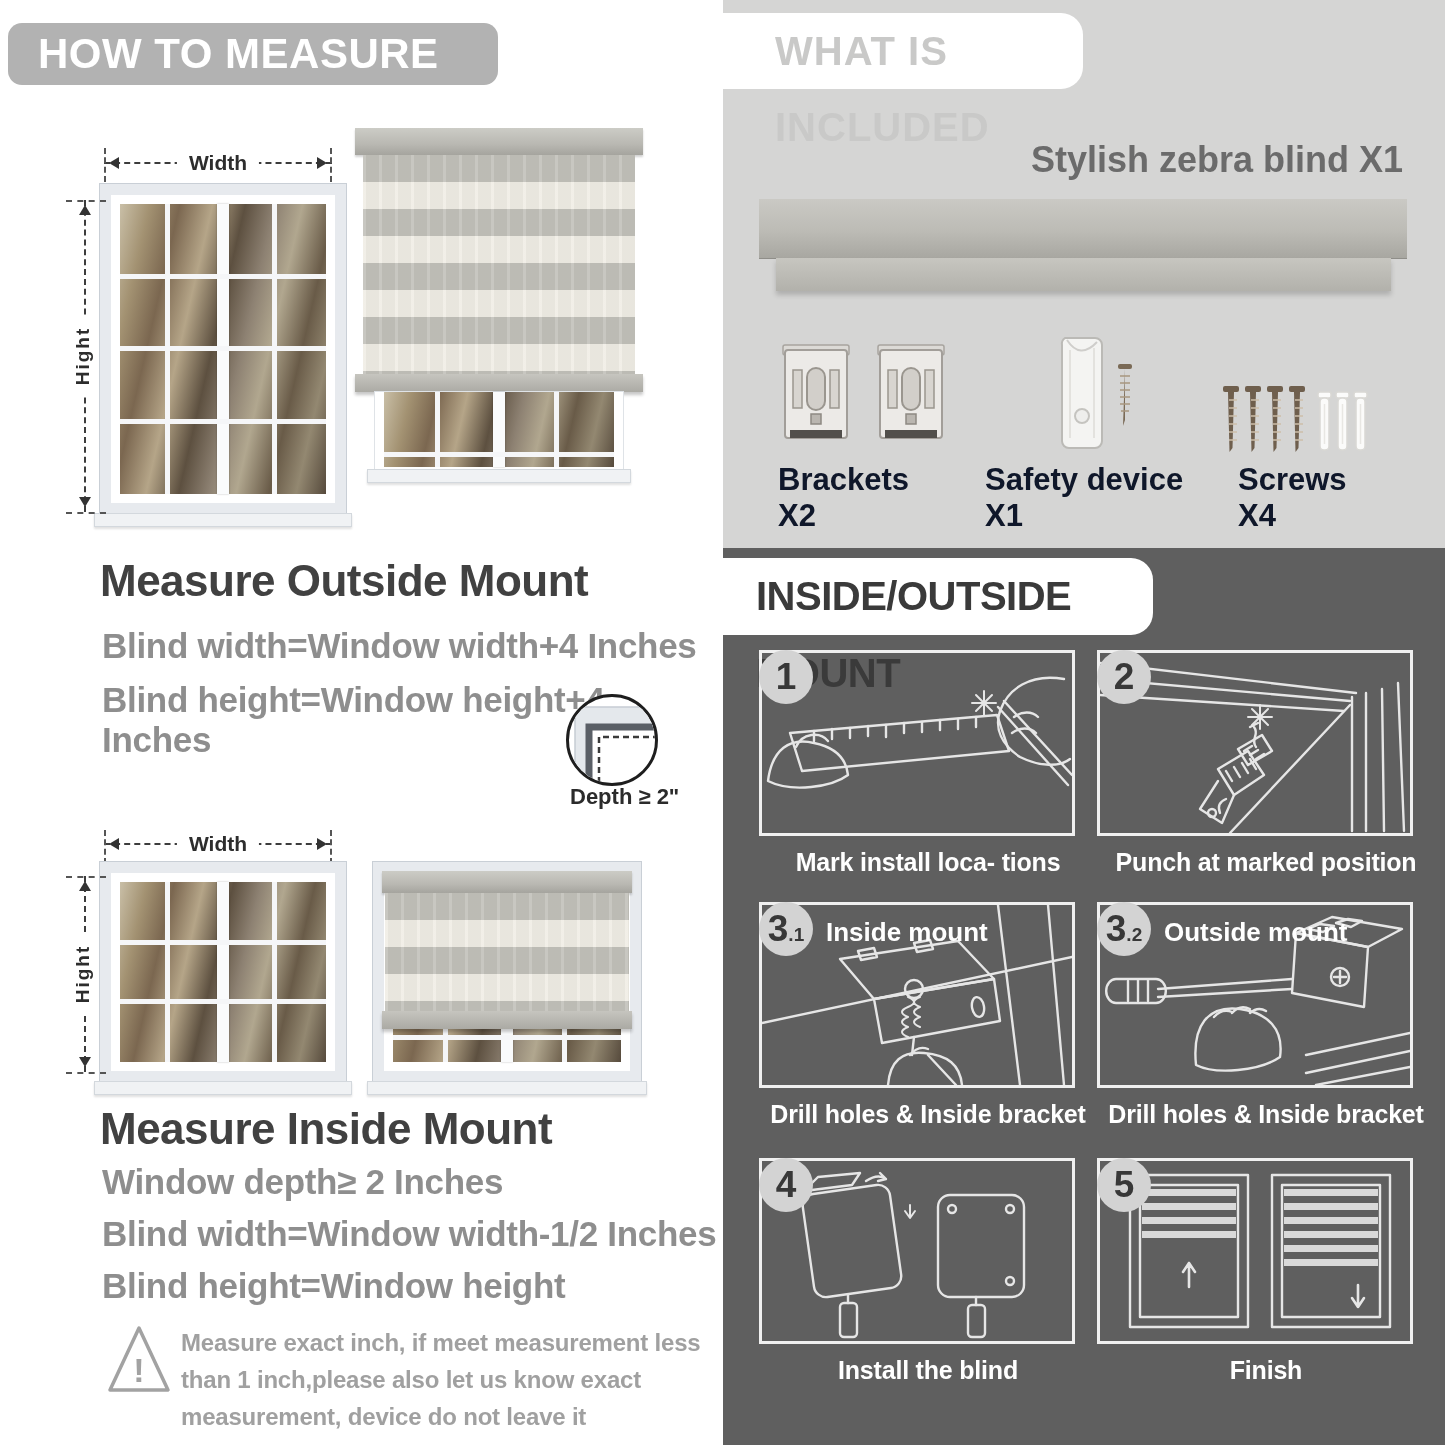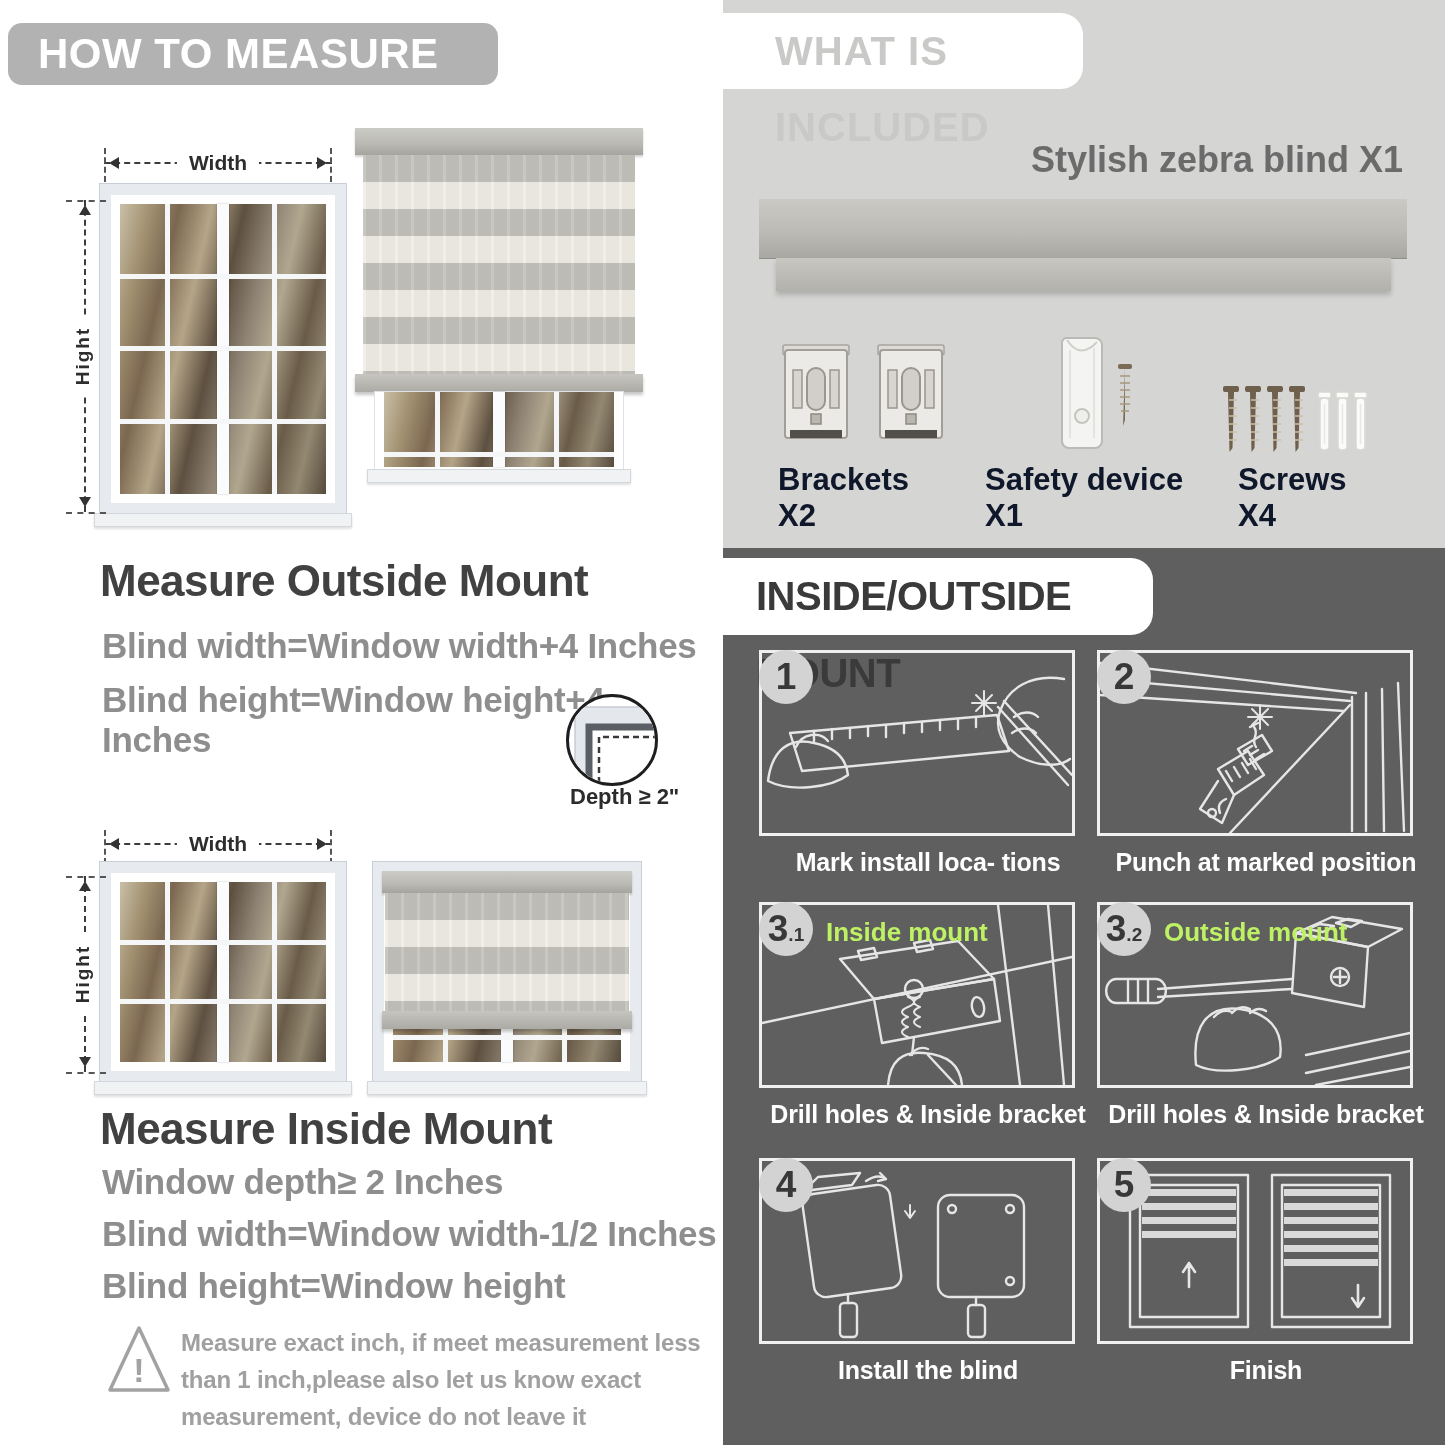--- a/index.html
+++ b/index.html
@@ -78,21 +78,21 @@
 
   .bottom-panel { position:absolute; left:0; top:548px; width:722px; height:897px; background:#5f5f5f; }
   .iom-bar { position:absolute; left:0; top:10px; width:430px; height:77px; background:#ffffff;
              border-radius:0 22px 22px 0; color:#3a3a3a; font-weight:bold; font-size:40px; line-height:77px;
              padding-left:33px; letter-spacing:-.5px; }
   .step-panel { position:absolute; width:316px; height:186px; border:3px solid #f0f0f0; }
   .step-badge { position:absolute; left:-3px; top:-3px; width:54px; height:54px; border-radius:50%;
                 background:#d3d3d3; text-align:center; }
   .badge-num { font-weight:bold; font-size:37px; color:#383838; line-height:54px; }
   .badge-sub { font-weight:bold; font-size:19px; color:#383838; }
-  .step-title { position:absolute; left:64px; top:12px; color:#bef264; font-weight:bold; font-size:26px; }
+  .step-title { position:absolute; left:64px; top:12px; color:#ffffff; font-weight:bold; font-size:26px; }
   .step-caption { position:absolute; width:332px; color:#ffffff; font-weight:bold; font-size:25px; letter-spacing:-.2px;text-align:center; }
   .step-art { position:absolute; inset:0; width:100%; height:100%; }
 </style>
 </head>
 <body>
 
 <div id="canvas">
 
   <div class="left-col">
 

